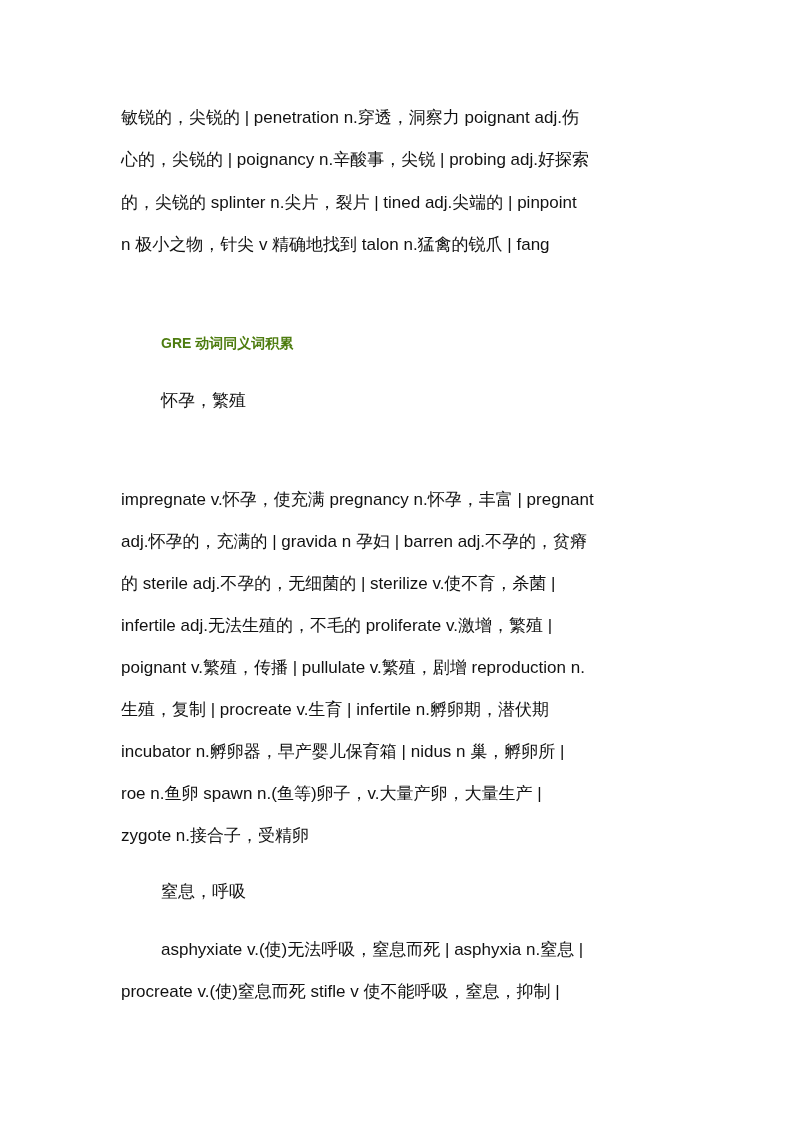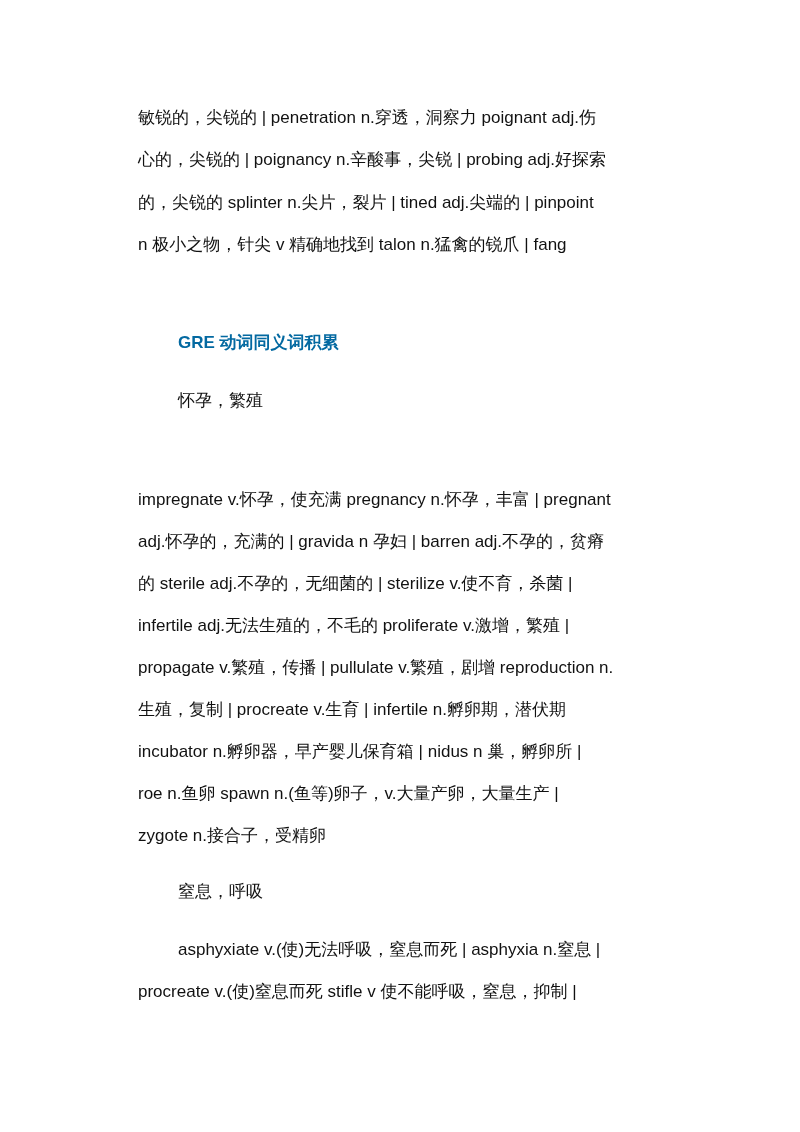--- a/index.html
+++ b/index.html
@@ -10,42 +10,42 @@
     body {
       width: 800px;
       height: 1132px;
       position: relative;
       overflow: hidden;
       font-family: "Liberation Sans", "DejaVu Sans", sans-serif;
       color: #111111;
     }
     .page {
       position: absolute;
-      left: 17px; top: 0;
+      left: 0; top: 0;
       width: 708px;
       height: 1132px;
       background: #ffffff;
     }
     .line {
       position: absolute;
       left: 121px;
       width: 570px;
       font-size: 17px;
       line-height: 24px;
       white-space: nowrap;
       letter-spacing: 0px;
     }
     .indent { left: 161px; }
     .heading {
       position: absolute;
       left: 161px;
-      font-size: 17px;
+      font-size: 14px;
       line-height: 24px;
       font-weight: bold;
-      color: #0369a1;
+      color: #4d7c0f;
       white-space: nowrap;
       text-align: right;
     }
     .subheading {
       position: absolute;
       left: 161px;
       font-size: 17px;
       line-height: 24px;
       white-space: nowrap;
       text-align: right;
@@ -61,21 +61,21 @@
   <div class="line" style="top:148px;">心的，尖锐的  | poignancy n.辛酸事，尖锐  | probing adj.好探索</div>
   <div class="line" style="top:233px;">n  极小之物，针尖 v  精确地找到  talon n.猛禽的锐爪  | fang</div>
 
   <div class="heading" style="top:331px;">GRE 动词同义词积累</div>
 
   <div class="subheading" style="top:389px;">怀孕，繁殖</div>
   <div class="line" style="top:488px;">impregnate v.怀孕，使充满  pregnancy n.怀孕，丰富  | pregnant</div>
   <div class="line" style="top:530px;">adj.怀孕的，充满的  | gravida n  孕妇  | barren adj.不孕的，贫瘠</div>
   <div class="line" style="top:572px;">的  sterile adj.不孕的，无细菌的  | sterilize v.使不育，杀菌  |</div>
   <div class="line" style="top:614px;">infertile adj.无法生殖的，不毛的  proliferate v.激增，繁殖  |</div>
-  <div class="line" style="top:656px;">propagate v.繁殖，传播  | pullulate v.繁殖，剧增  reproduction n.</div>
+  <div class="line" style="top:656px;">poignant v.繁殖，传播  | pullulate v.繁殖，剧增  reproduction n.</div>
   <div class="line" style="top:698px;">生殖，复制  | procreate v.生育  | infertile n.孵卵期，潜伏期</div>
   <div class="line" style="top:740px;">incubator n.孵卵器，早产婴儿保育箱  | nidus n  巢，孵卵所  |</div>
   <div class="line" style="top:782px;">roe n.鱼卵  spawn n.(鱼等)卵子，v.大量产卵，大量生产  |</div>
   <div class="line" style="top:824px;">zygote n.接合子，受精卵</div>
 
   <div class="subheading" style="top:880px;">窒息，呼吸</div>
   <div class="line indent" style="top:938px;">asphyxiate v.(使)无法呼吸，窒息而死  | asphyxia n.窒息  |</div>
   <div class="line" style="top:980px;">procreate v.(使)窒息而死  stifle v 使不能呼吸，窒息，抑制  |</div>
 
 </div>

